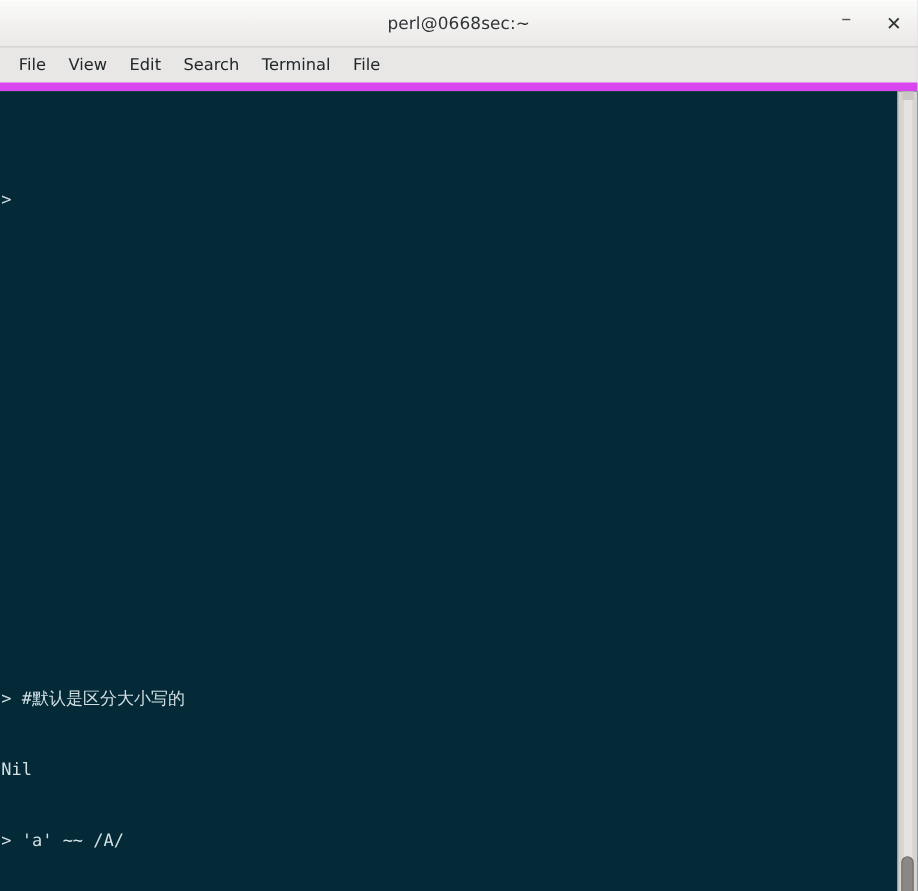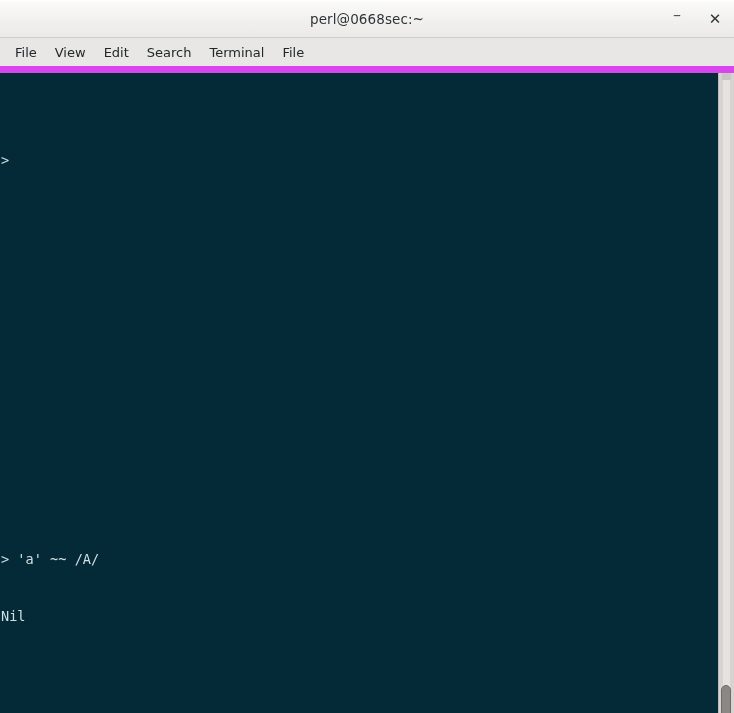--- a/index.html
+++ b/index.html
@@ -181,22 +181,23 @@
     <div id="terminal" style="background: rgb(4, 42, 56); color: rgb(211, 223, 227);">
 
       
       <span class="tline fg-default">&gt; </span>
       <span class="tline fg-default"></span>
       <span class="tline fg-default"></span>
       <span class="tline fg-default"></span>
       <span class="tline fg-default"></span>
       <span class="tline fg-default"></span>
       <span class="tline fg-default"></span>
+      <span class="tline fg-default">&gt; #默认是区分大小写的</span>
+      <span class="tline fg-default">Nil</span>
       <span class="tline fg-default">&gt; 'a' ~~ /A/</span>
-      <span class="tline fg-default">Nil</span>
       
       
       
       
       
       
       
       
       
       

